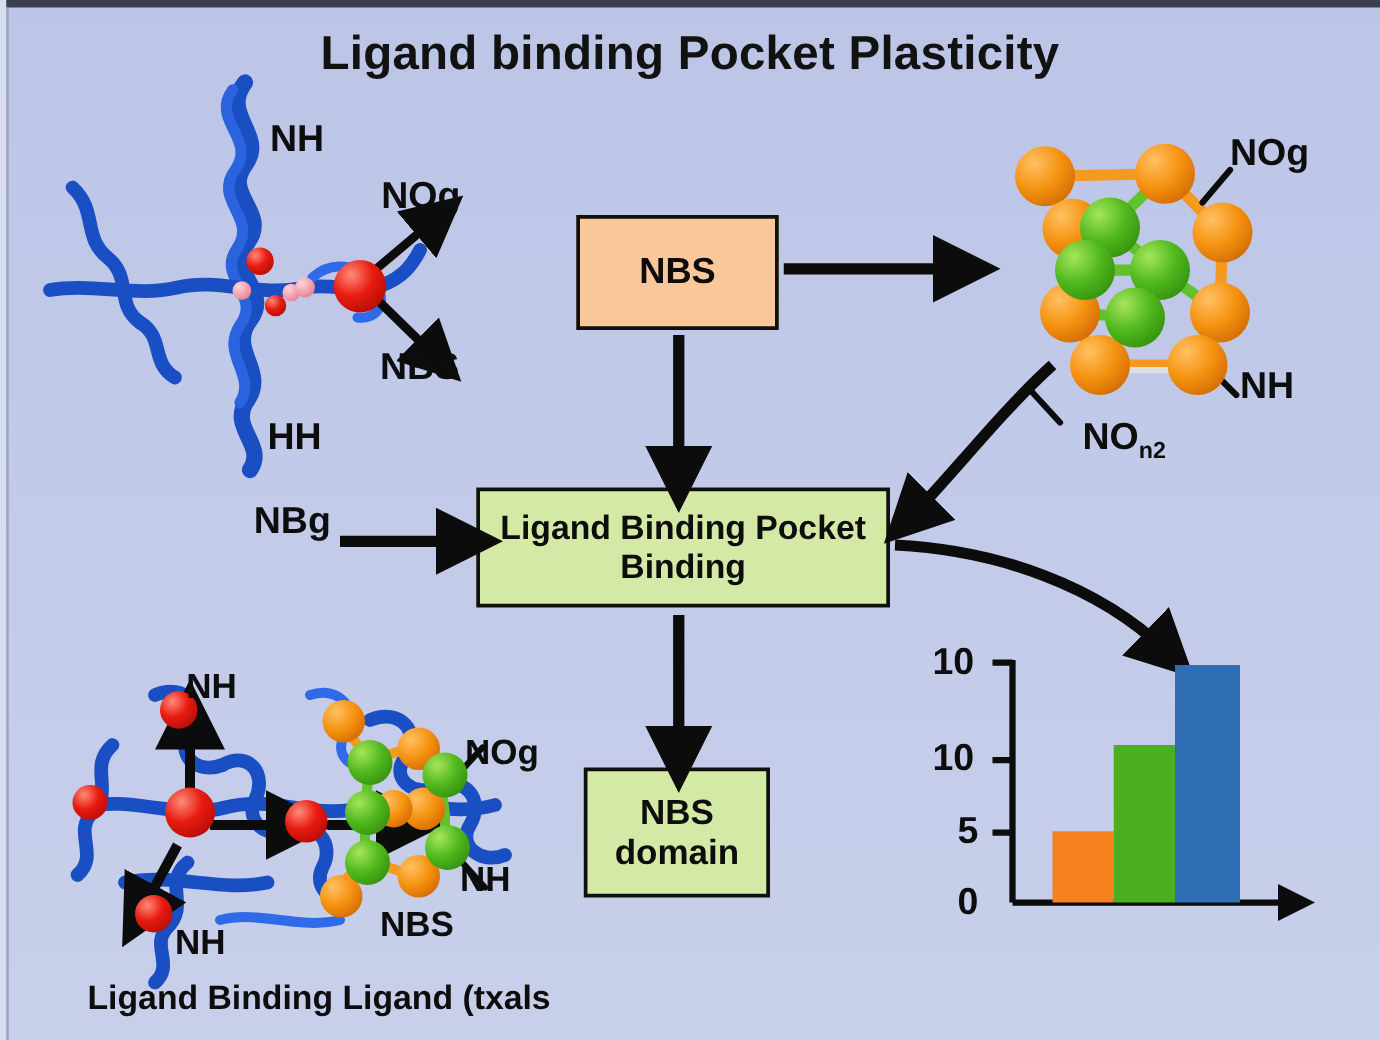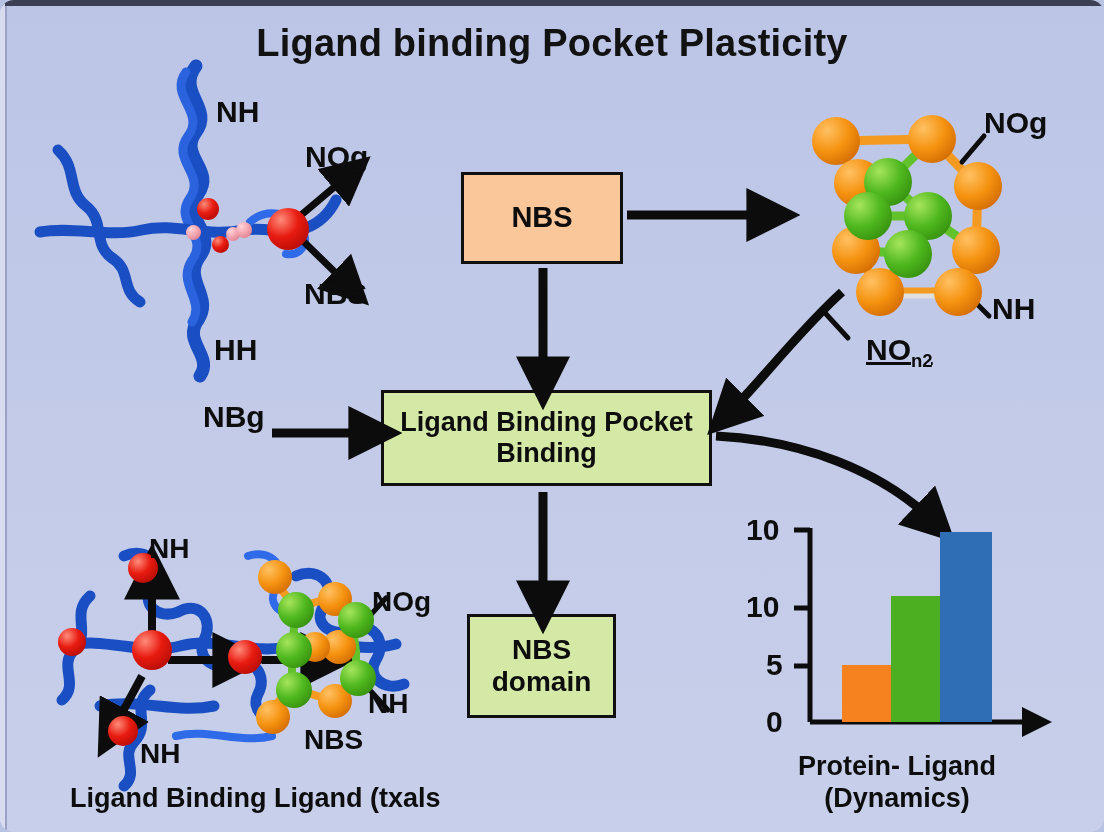--- a/index.html
+++ b/index.html
@@ -3,21 +3,21 @@
 <meta charset="utf-8">
 <style>
   html,body{margin:0;padding:0;}
   body{
     width:1104px;height:832px;overflow:hidden;
     background:#b9c3e4;
     font-family:"Liberation Sans", sans-serif;
   }
   #stage{position:relative;width:1104px;height:832px;
     background:linear-gradient(180deg,#bcc5e6 0%,#c3cbe9 55%,#c7cfea 100%);
-    overflow:hidden;border-radius:14px;}
+    overflow:hidden;}
   .frame-top{position:absolute;left:0;top:0;width:1104px;height:6px;background:#3a3f52;}
   .frame-left{position:absolute;left:0;top:0;width:5px;height:832px;background:#d7dcef;}
   .frame-left2{position:absolute;left:5px;top:6px;width:2px;height:826px;background:#9aa3c6;}
 
   .title{position:absolute;left:0;top:22px;width:1104px;text-align:center;
     font-size:38px;font-weight:bold;color:#121212;letter-spacing:.2px;}
 
   .box{position:absolute;border:3px solid #101010;box-sizing:border-box;
     display:flex;align-items:center;justify-content:center;text-align:center;
     font-weight:bold;color:#0d0d0d;line-height:1.15;}
@@ -142,21 +142,21 @@
     <div class="sph or" style="left:952px;top:226px;width:48px;height:48px;"></div>
     <div class="sph or" style="left:856px;top:268px;width:48px;height:48px;"></div>
     <div class="sph or" style="left:934px;top:268px;width:48px;height:48px;"></div>
     <div class="sph gr" style="left:864px;top:158px;width:48px;height:48px;"></div>
     <div class="sph gr" style="left:844px;top:192px;width:48px;height:48px;"></div>
     <div class="sph gr" style="left:904px;top:192px;width:48px;height:48px;"></div>
     <div class="sph gr" style="left:884px;top:230px;width:48px;height:48px;"></div>
 
     <div class="lbl s30" style="left:984px;top:106px;">NOg</div>
     <div class="lbl s30" style="left:992px;top:292px;">NH</div>
-    <div class="lbl s30" style="left:866px;top:333px;text-decoration:underline;"><span>NO</span><sub>n2</sub></div>
+    <div class="lbl s30" style="left:866px;top:333px;"><span>NO</span><sub>n2</sub></div>
   </div>
 
   <div>
     <svg class="ov">
       <g fill="none" stroke="#1a4fc4" stroke-width="11" stroke-linecap="round">
         <path d="M124 556 C148 546,166 566,152 586 C140 604,158 620,178 612"></path>
         <path d="M90 596 C70 614,92 632,74 650 C58 666,80 684,62 700"></path>
         <path d="M178 612 C200 600,214 620,204 640 C196 656,212 672,232 664"></path>
         <path d="M232 664 C254 656,268 676,258 694 C250 710,266 724,284 718"></path>
         <path d="M150 690 C130 706,152 724,134 742 C120 756,140 772,124 786"></path>
@@ -279,19 +279,15 @@
     <div class="axis-lbl" style="left:4px;top:80px;">10</div>
     <div class="axis-lbl" style="left:24px;top:138px;">5</div>
     <div class="axis-lbl" style="left:24px;top:195px;">0</div>
 
     <div style="position:absolute;left:71px;top:18px;width:220px;height:194px;">
       <div class="bar" style="left:29px;width:49px;height:57px;background:#f5821f;"></div>
       <div class="bar" style="left:78px;width:49px;height:126px;background:#4caf21;"></div>
       <div class="bar" style="left:127px;width:52px;height:190px;background:#2f6db5;"></div>
     </div>
 
-    <div class="chart-cap" style="left:10px;top:240px;width:290px;">
-      <span>Protein- Ligand</span><br>
-      <span>(Dynamics)</span>
-    </div>
   </div>
 
 </div>
 
 </body></html>

